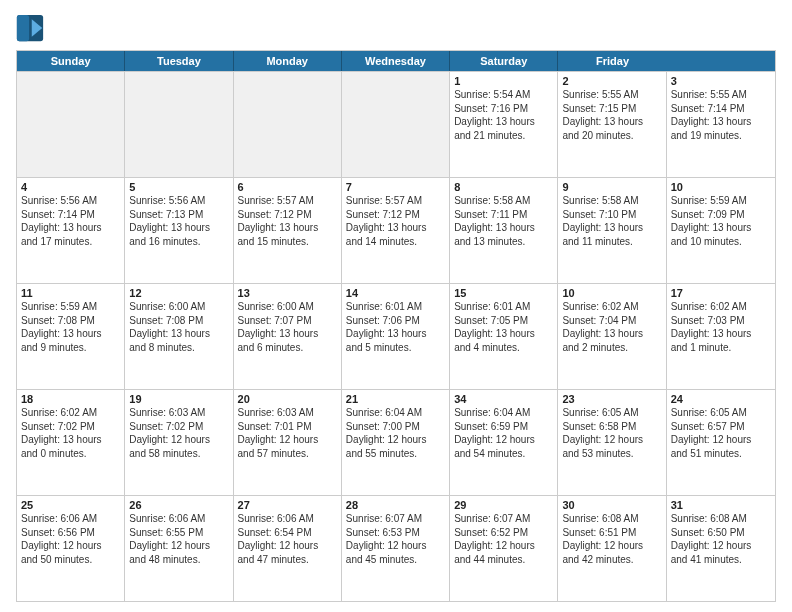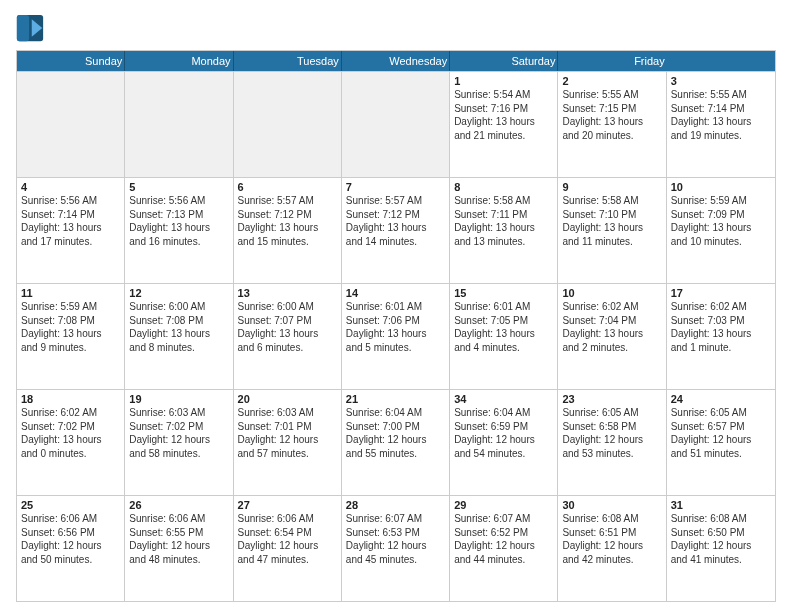--- a/index.html
+++ b/index.html
@@ -59,22 +59,22 @@
       border: 1px solid #ccc;
     }
     .cal-header {
       display: grid;
       grid-template-columns: repeat(7, 1fr);
       background: #2471a3;
     }
     .cal-header-cell {
       color: #fff;
       font-size: 11px;
-      font-weight: normal;
-      text-align: right;
+      font-weight: bold;
+      text-align: center;
       padding: 4px 2px;
       border-right: 1px solid #1a5276;
     }
     .cal-header-cell:last-child { border-right: none; }
     .cal-body {
       flex: 1;
       display: flex;
       flex-direction: column;
     }
     .cal-row {
@@ -125,22 +125,22 @@
     </div>
     <div class="title-block">
       <div class="month-title"></div>
       <div class="location"></div>
     </div>
   </div>
 
   <div class="calendar">
     <div class="cal-header">
     <div class="cal-header-cell">Sunday</div>
+        <div class="cal-header-cell">Tuesday</div>
         <div class="cal-header-cell">Monday</div>
-        <div class="cal-header-cell">Tuesday</div>
         <div class="cal-header-cell">Wednesday</div>
         <div class="cal-header-cell">Saturday</div>
         <div class="cal-header-cell">Friday</div>
       </div>
     <div class="cal-body">
     <div class="cal-row">
           <div class="cal-cell shaded"></div>
           <div class="cal-cell shaded"></div>
           <div class="cal-cell shaded"></div>
           <div class="cal-cell shaded"></div>

